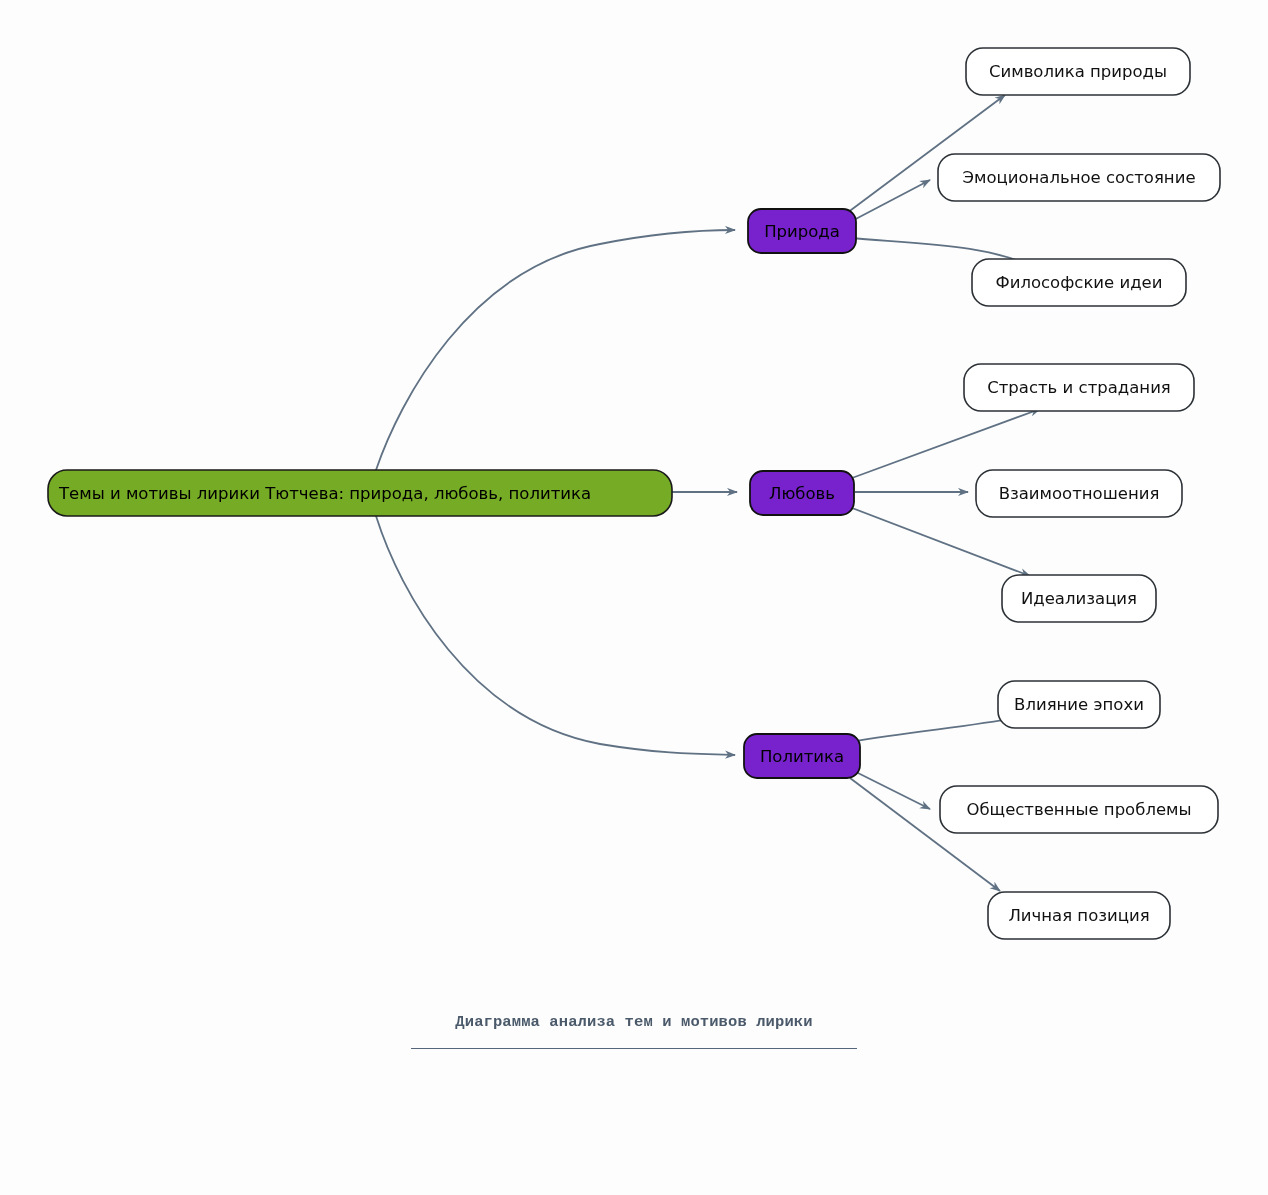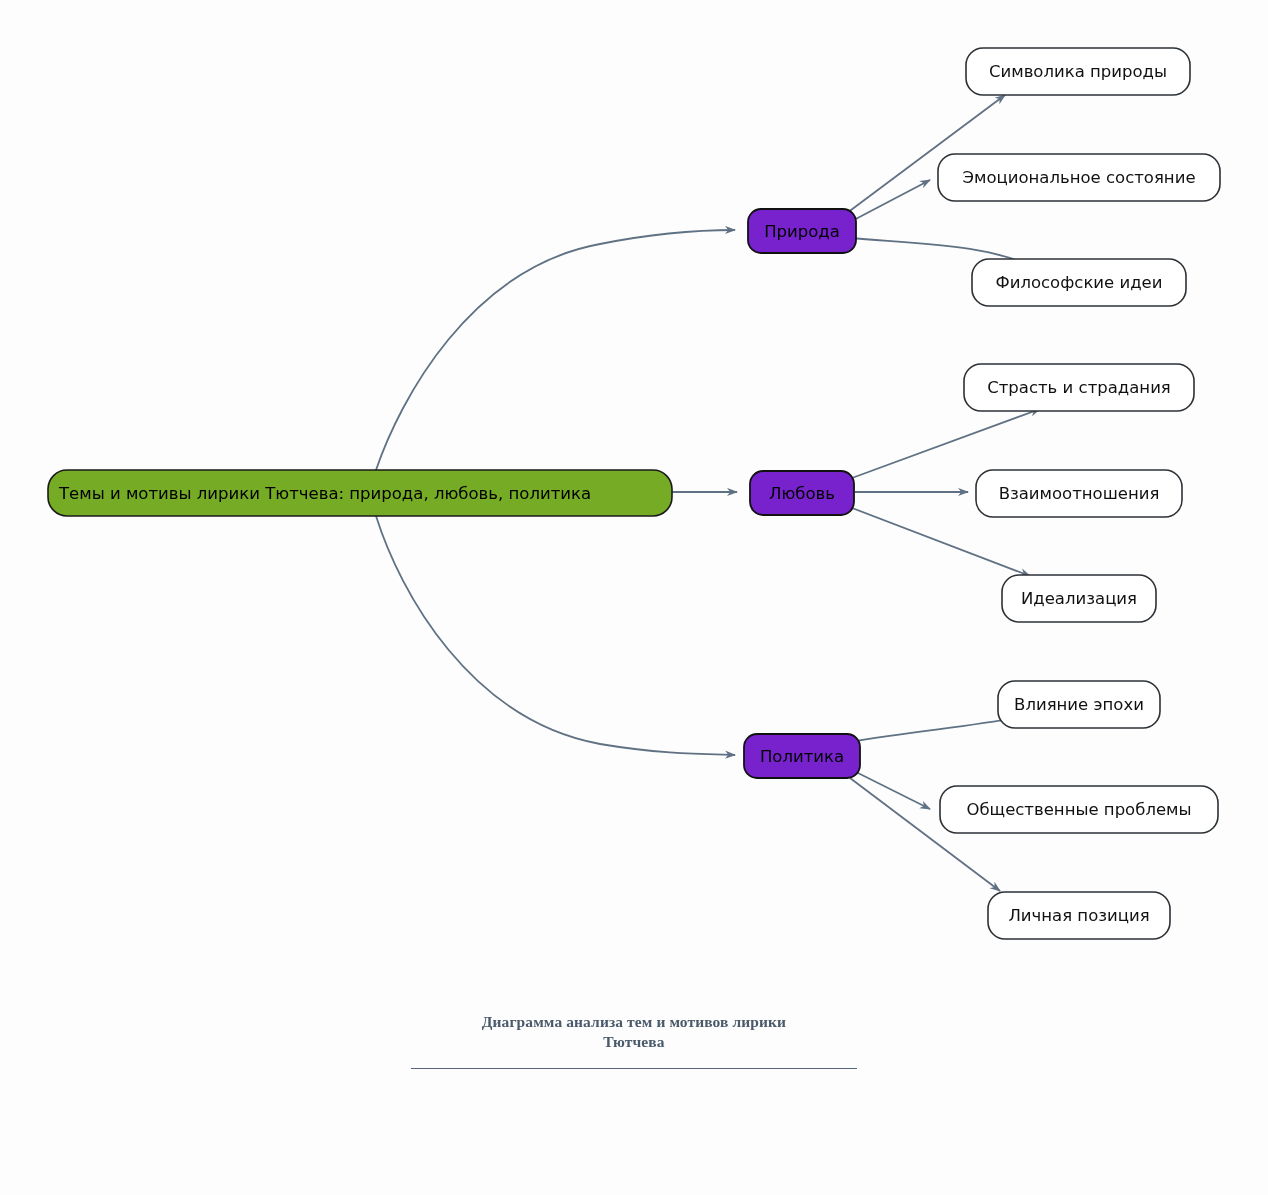--- a/index.html
+++ b/index.html
@@ -69,21 +69,21 @@
 
   
   #footer {
     position: absolute;
     left: 0;
     top: 1012px;
     width: 1268px;
     text-align: center;
   }
   #caption-title {
-    font-family: Liberation Serif, serif;
+    font-family: Liberation Mono, monospace;
     font-size: 15.5px;
     font-weight: bold;
     color: #4b5a6b;
     line-height: 20px;
     width: 440px;
     margin: 0 auto;
     letter-spacing: 0.1px;
   }
   #footer-rule {
     width: 446px;
@@ -192,16 +192,15 @@
     <g>
       <rect class="node-box-leaf" x="988" y="892" rx="17" ry="17" width="182" height="47"></rect>
       <text class="node-label node-label-leaf" x="1079" y="916" text-anchor="middle">Личная позиция</text>
     </g>
   </svg>
 </div>
 
 <div id="footer">
   <div id="caption-title">
     <div>Диаграмма анализа тем и мотивов лирики</div>
-    <div>Тютчева</div>
   </div>
   <hr id="footer-rule">
 </div>
 
 </body></html>

